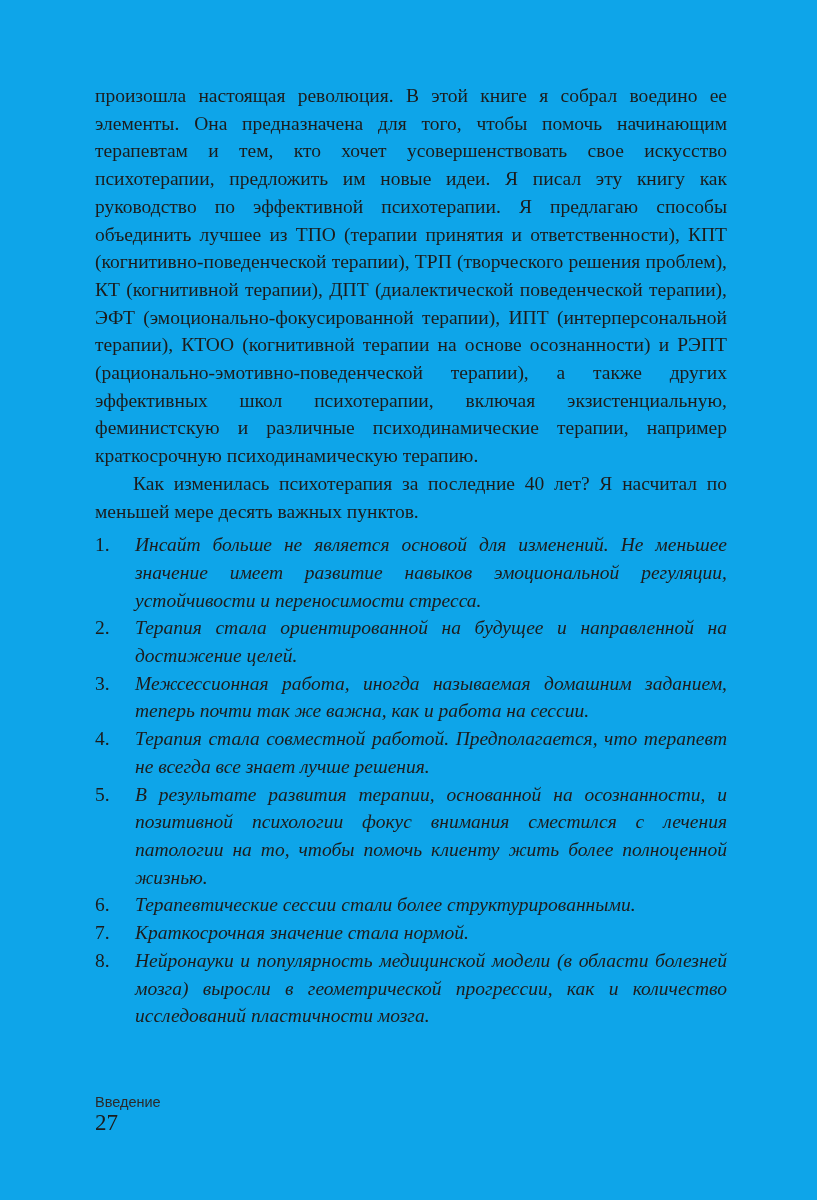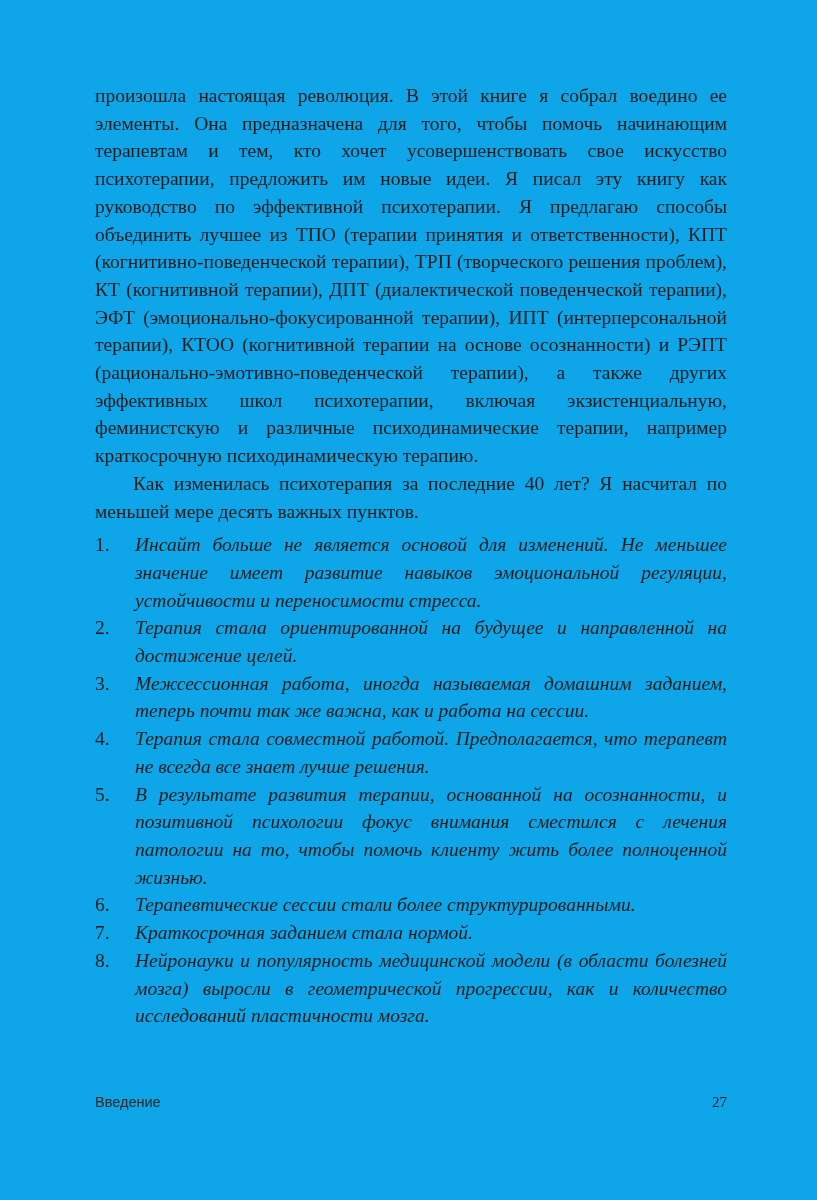--- a/index.html
+++ b/index.html
@@ -58,29 +58,30 @@
     -webkit-hyphens: auto;
   }
   .footer {
     position: absolute;
     left: 95px;
     width: 632px;
     top: 1094px;
     display: flex;
     justify-content: space-between;
     align-items: baseline;
+    flex-direction: column;
   }
   .footer-left {
     font-family: "Liberation Sans", sans-serif;
     font-size: 14.5px;
     color: #2a2a2a;
   }
   .footer-right {
     font-family: "Liberation Serif", serif;
-    font-size: 15px;
+    font-size: 23px;
     color: #1c1c1c;
   }
 </style>
 </head>
 <body>
 
 <div class="page">
 
   <div class="text-block">
 
@@ -115,21 +116,21 @@
         <span class="item-text">В результате развития терапии, основанной на осознанности, и позитивной психологии фокус внимания сместился с лечения патологии на то, чтобы помочь клиенту жить более полноценной жизнью.</span>
       </div>
 
       <div class="list-item">
         <span class="num">6.</span>
         <span class="item-text">Терапевтические сессии стали более структурированными.</span>
       </div>
 
       <div class="list-item">
         <span class="num">7.</span>
-        <span class="item-text">Краткосрочная заданием стала нормой.</span>
+        <span class="item-text">Краткосрочная значение стала нормой.</span>
       </div>
 
       <div class="list-item">
         <span class="num">8.</span>
         <span class="item-text">Нейронауки и популярность медицинской модели (в области болезней мозга) выросли в геометрической прогрессии, как и количество исследований пластичности мозга.</span>
       </div>
 
     </div>
   </div>
 

